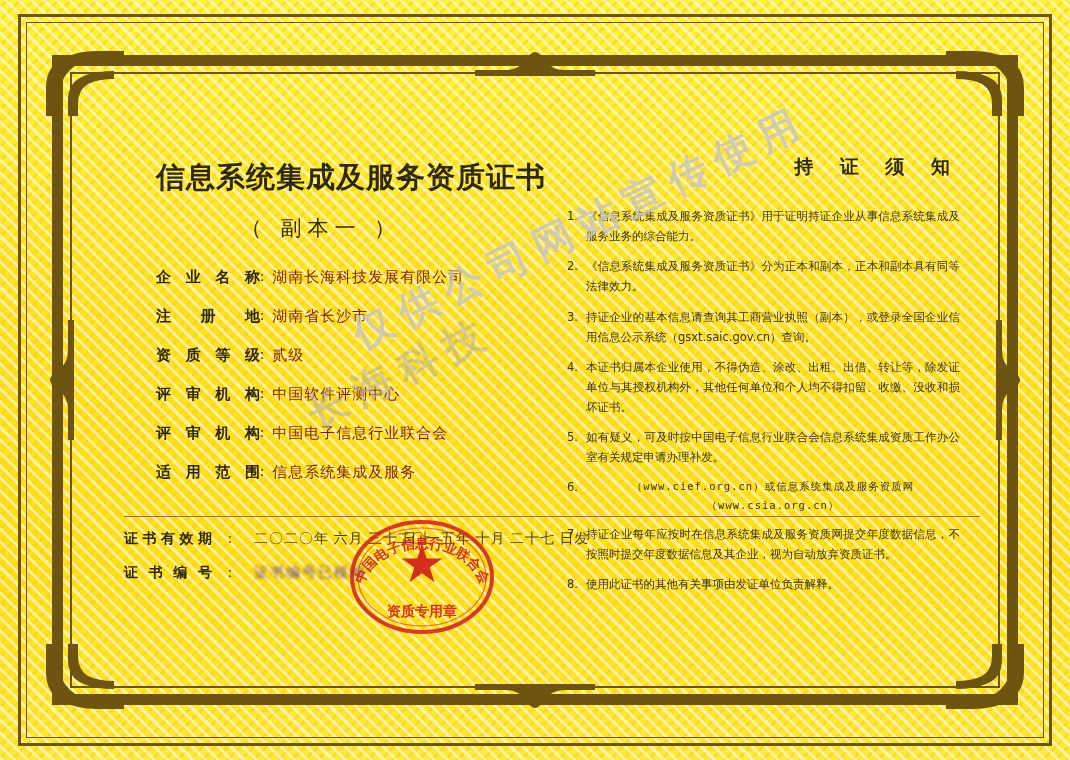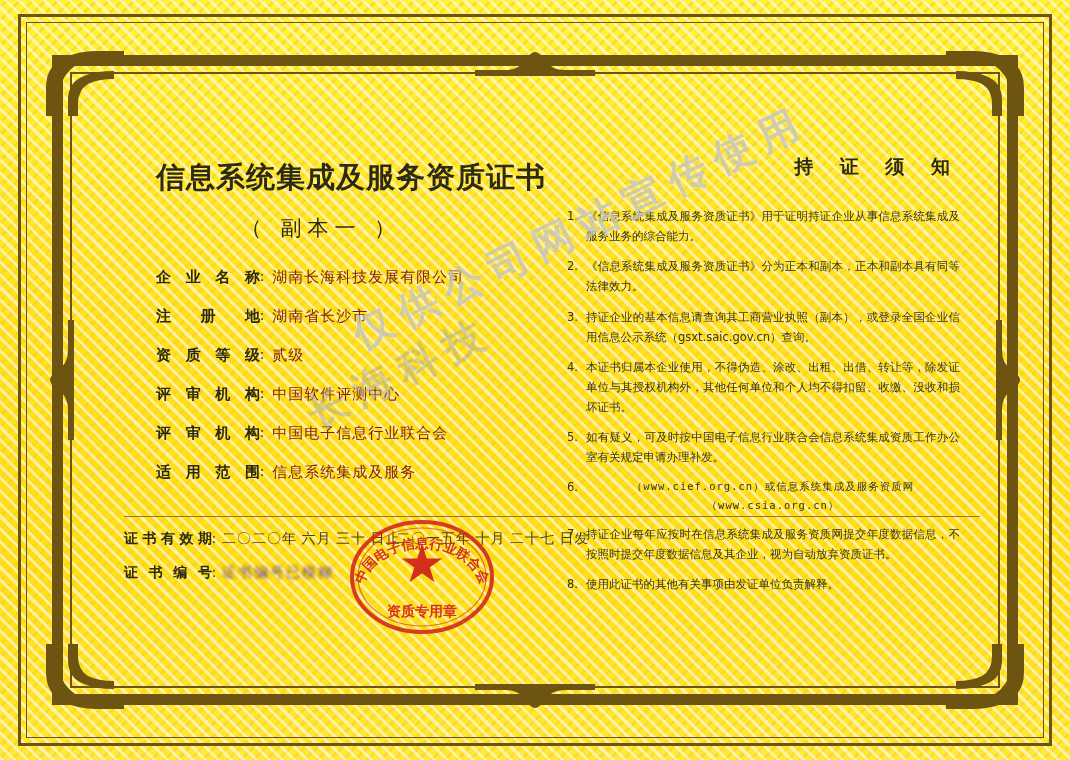--- a/index.html
+++ b/index.html
@@ -87,21 +87,21 @@
     font-family:"DejaVu Serif", serif;
     letter-spacing:1px;
   }
   .divider{
     position:absolute;left:28px;right:-6px;top:418px;height:1px;
     background:#6d5411;opacity:.75;
   }
   .footer-rows{
     position:absolute;left:28px;top:432px;width:470px;
   }
-  .frow{display:flex;align-items:baseline;margin-bottom:16px;}
+  .frow{display:flex;align-items:baseline;margin-bottom:16px;gap:16px;}
   .fr-label{
     width:88px;text-align:justify;text-align-last:justify;
     font-size:14px;color:#2b2710;font-weight:bold;
     font-family:"DejaVu Sans", sans-serif;
   }
   .fr-colon{font-size:14px;color:#2b2710;margin-right:6px;}
   .fr-value{font-size:14px;color:#4a3d1a;letter-spacing:1px;}
   .fr-value.blur{
     color:#6a4a8a;filter:blur(1.6px);letter-spacing:2px;
   }

